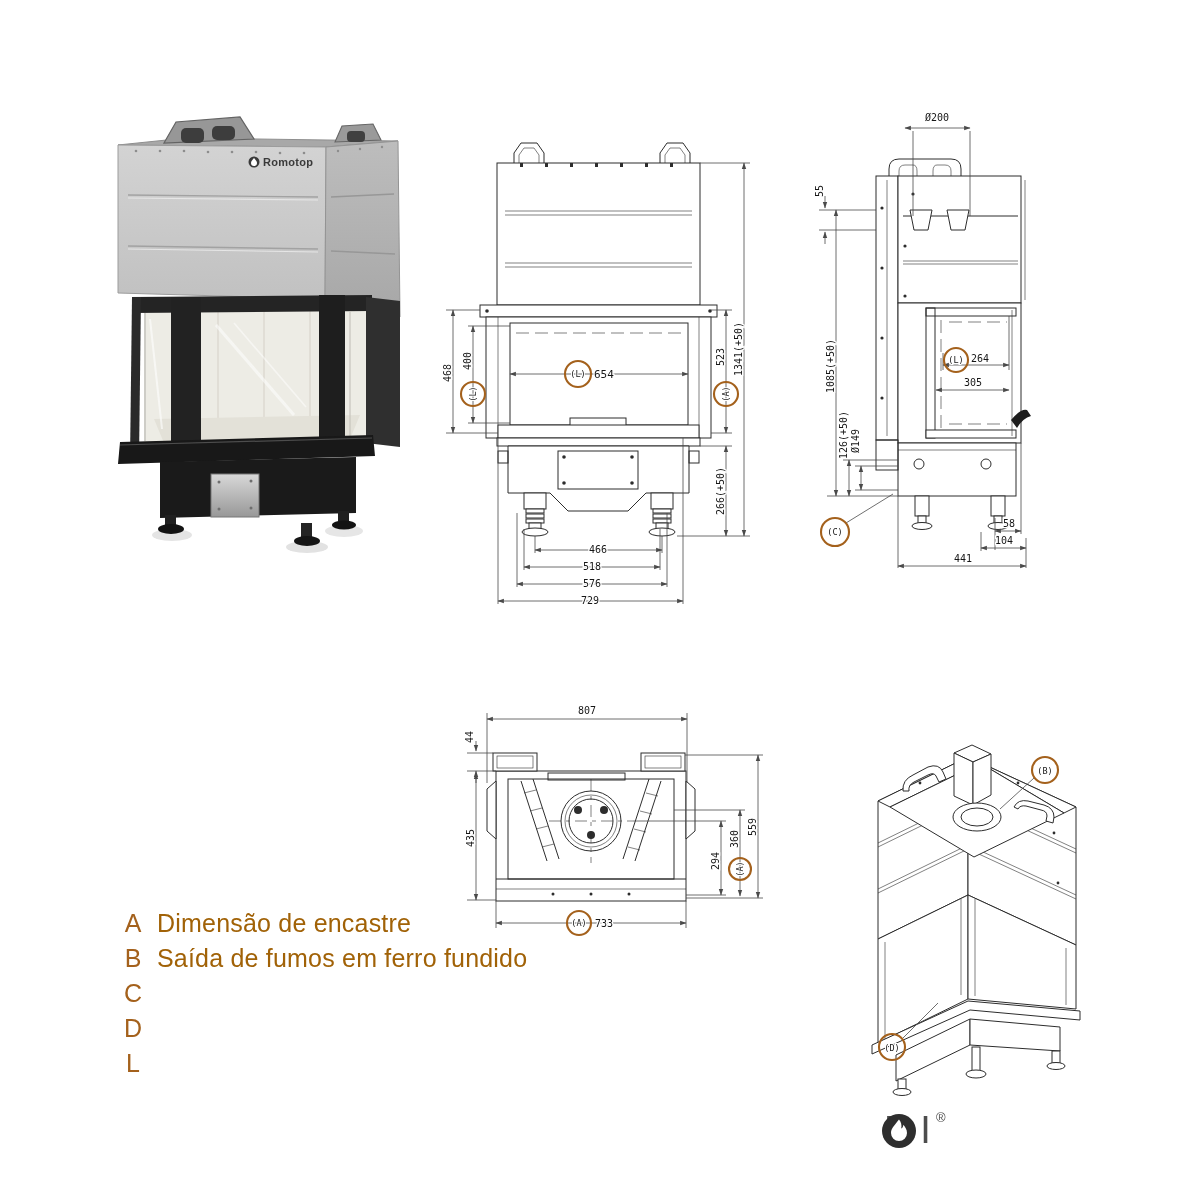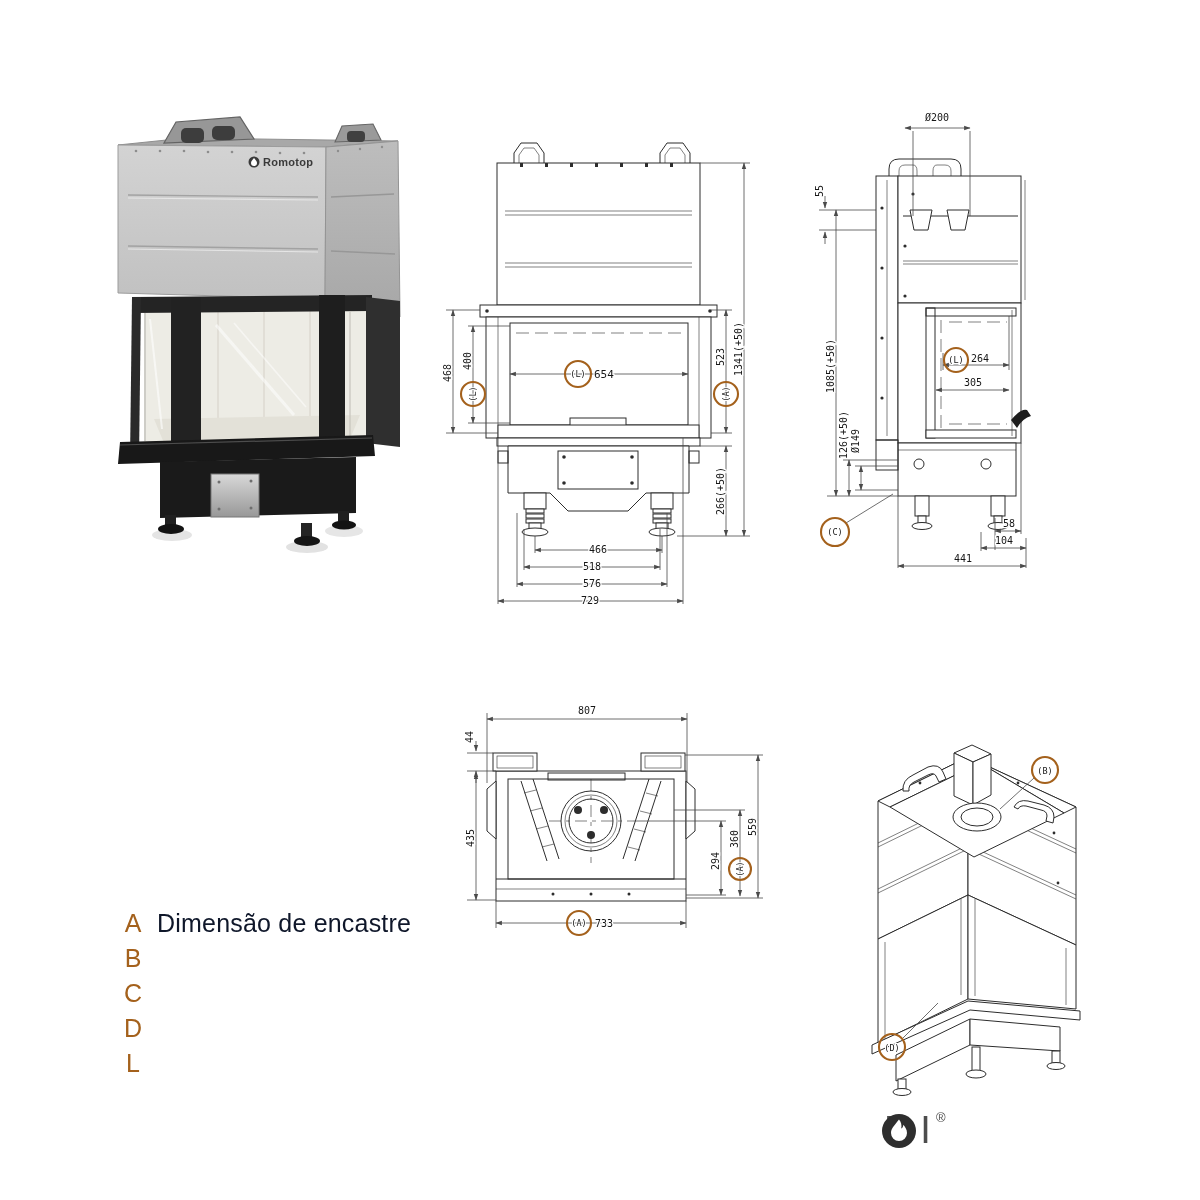--- a/index.html
+++ b/index.html
@@ -17,21 +17,21 @@
   .de{marker-end:url(#ar)}
   .dt{font:10px "DejaVu Sans Mono",monospace;fill:#161616;paint-order:stroke;stroke:#fff;stroke-width:2.5}
   .dtl{font:11px "DejaVu Sans Mono",monospace;fill:#161616;paint-order:stroke;stroke:#fff;stroke-width:2.5}
   .dts{font:8.5px "DejaVu Sans Mono",monospace;fill:#161616;paint-order:stroke;stroke:#fff;stroke-width:2}
   .acc{stroke:#A4611C;stroke-width:2.1;fill:none}
   .bolt{fill:#2d2d2d;stroke:none}
   
   .legend{position:absolute;left:116px;top:906px}
   .legend-row{display:flex;align-items:center;height:35px}
   .legend-key{width:34px;text-align:center;color:#A4611C;font-size:25px}
-  .legend-label{margin-left:7px;color:#0f172a;font-size:25px;letter-spacing:.2px}
+  .legend-label{margin-left:7px;color:#a16207;font-size:25px;letter-spacing:.2px}
   
   .brandmark{position:absolute;left:884px;top:1109px;display:flex;align-items:center;
              color:#4d4d4d;font-size:38px;font-weight:400;letter-spacing:11px}
   .brandmark .fl{margin:0 2px 0 -4px}
   .brandmark sup{font-size:13px;letter-spacing:0;transform:translateY(-13px);margin-left:-6px}
   .brandtext{font:bold 11px "Liberation Sans",sans-serif;fill:#3a3a3a;letter-spacing:.3px}
 </style>
 </head>
 <body>
 
@@ -498,20 +498,21 @@
     </g>
   </svg>
 
   <div class="legend">
     <div class="legend-row">
       <span class="legend-key">A</span>
       <span class="legend-label">Dimensão de encastre</span>
     </div>
     <div class="legend-row">
       <span class="legend-key">B</span>
+      <span class="legend-label">Saída de fumos em ferro fundido</span>
     </div>
     <div class="legend-row">
       <span class="legend-key">C</span>
     </div>
     <div class="legend-row">
       <span class="legend-key">D</span>
     </div>
     <div class="legend-row">
       <span class="legend-key">L</span>
     </div>

